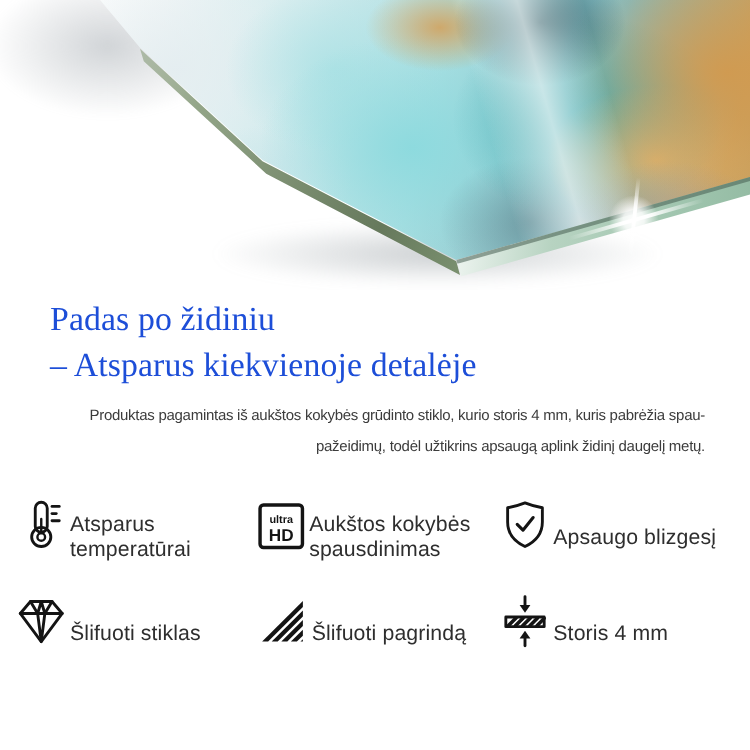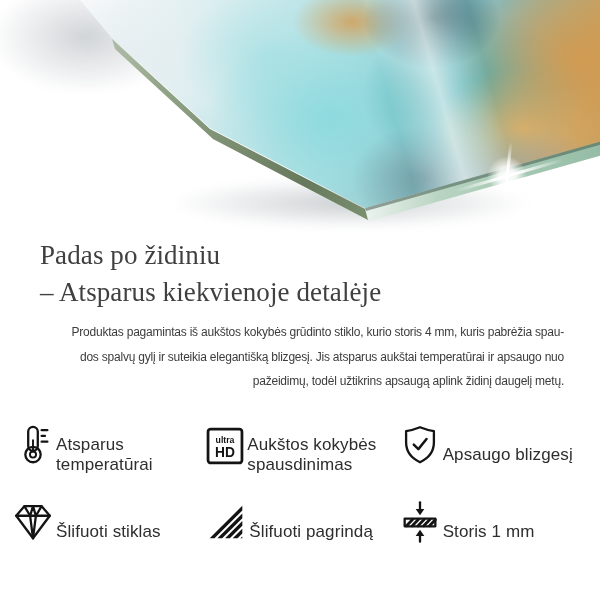--- a/index.html
+++ b/index.html
@@ -66,21 +66,21 @@
   .sparkle .ray-v{
     position:absolute;left:51px;top:2px;width:3px;height:64px;
     background:linear-gradient(180deg,rgba(255,255,255,0),#ffffff 42%,#ffffff 58%,rgba(255,255,255,0));
     transform:rotate(6deg);
   }
   
   .content{padding:0 36px 0 40px;}
   .title{
     margin:5px 0 0 0;
     font-family:"Liberation Serif","DejaVu Serif",serif;
-    font-weight:400;color:#404040;
+    font-weight:400;color:#1d4ed8;
     font-size:27px;line-height:37px;letter-spacing:.1px;
   }
   .desc{margin:9px 0 0 0;color:#3c3c3c;text-align:right;}
   .desc .line{
     font-size:12px;line-height:24.6px;letter-spacing:-.22px;white-space:nowrap;
   }
   
   .features{
     margin:17px 0 0 10px;width:580px;
     display:grid;grid-template-columns:repeat(3,1fr);row-gap:20px;
@@ -109,21 +109,20 @@
   </div>
 </div>
 
 <div class="content">
   <h1 class="title">
     <span>Padas po židiniu</span><br>
     <span>– Atsparus kiekvienoje detalėje</span>
   </h1>
   <div class="desc">
     <div class="line">Produktas pagamintas iš aukštos kokybės grūdinto stiklo, kurio storis 4 mm, kuris pabrėžia spau-</div>
-    <div class="line">dos spalvų gylį ir suteikia elegantišką blizgesį. Jis atsparus aukštai temperatūrai ir apsaugo nuo</div>
     <div class="line">pažeidimų, todėl užtikrins apsaugą aplink židinį daugelį metų.</div>
   </div>
 </div>
 
 <div class="features">
 
   <div class="feature">
     <div class="icon-box">
       <svg class="ico" width="46" height="46" viewBox="0 0 48 48">
         <rect x="19" y="5" width="10" height="25" rx="5"></rect>
@@ -194,16 +193,16 @@
           <line x1="22" y1="27.8" x2="28.5" y2="21.2"></line>
           <line x1="28" y1="27.8" x2="34.5" y2="21.2"></line>
           <line x1="34" y1="27.8" x2="40" y2="21.6"></line>
         </g>
         <line x1="24" y1="3.5" x2="24" y2="10.5"></line>
         <polygon class="fill" points="19.5,10.5 28.5,10.5 24,17"></polygon>
         <line x1="24" y1="44.5" x2="24" y2="38.5"></line>
         <polygon class="fill" points="19.5,38.5 28.5,38.5 24,32"></polygon>
       </svg>
     </div>
-    <div class="label">Storis 1 mm</div>
+    <div class="label">Storis 4 mm</div>
   </div>
 
 </div>
 
 </body></html>

